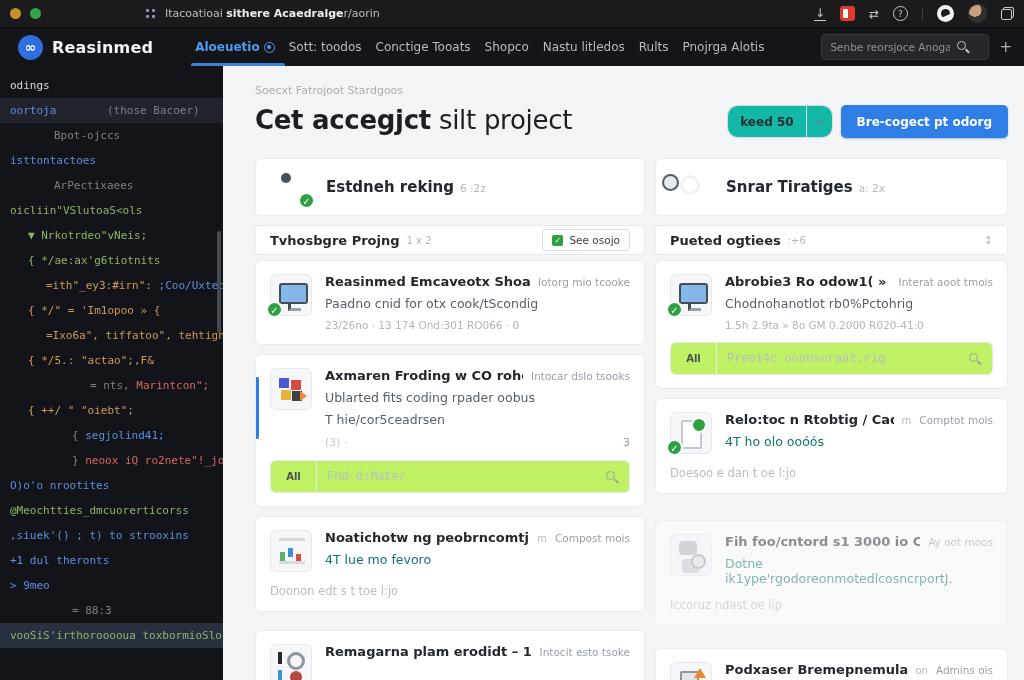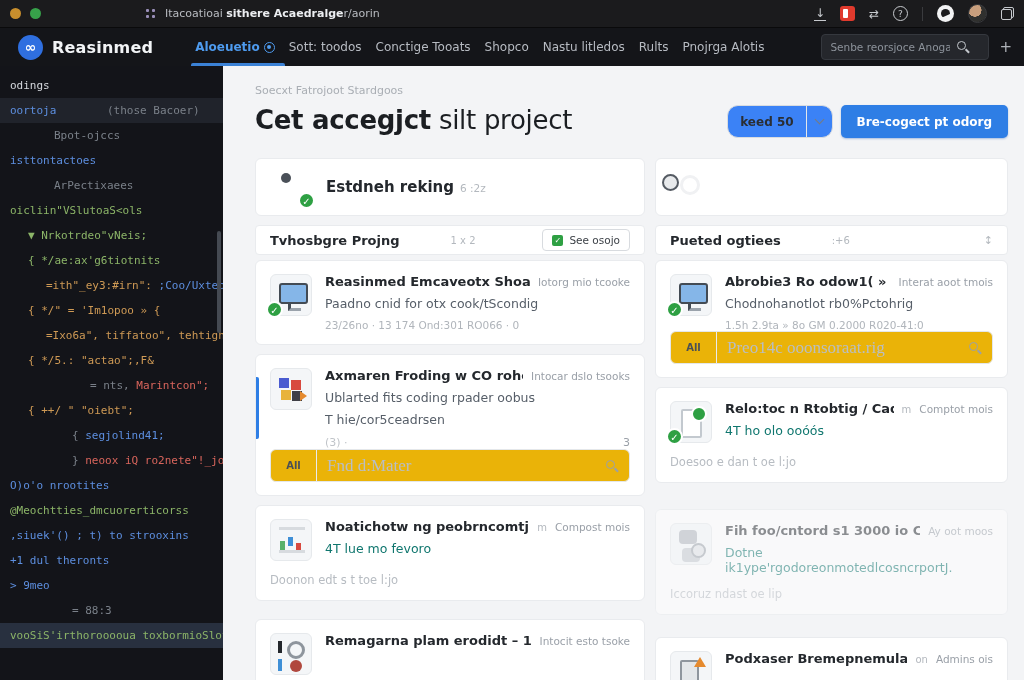--- a/index.html
+++ b/index.html
@@ -64,21 +64,21 @@
   .sb-scroll{position:absolute;top:165px;right:2px;width:4px;height:102px;border-radius:2px;background:#454a52;}
 
   
   .main{position:absolute;top:66px;left:223px;right:0;bottom:0;background:#f3f4f6;overflow:hidden;}
   .page-head{padding:18px 16px 0 32px;}
   .breadcrumb{font-size:11px;color:#a9aeb4;margin-bottom:8px;}
   .head-row{display:flex;align-items:flex-start;gap:40px;}
   .h1{font-size:26px;color:#1b1e22;font-weight:400;letter-spacing:-.3px;}
   .h1 b{font-weight:700;}
   .head-actions{margin-left:auto;display:flex;gap:8px;align-items:center;}
-  .btn-split{display:flex;background:#3b82f6;border:1px solid #d9dce0;border-radius:11px;height:33px;overflow:hidden;}
+  .btn-split{display:flex;background:#14b8a6;border:1px solid #d9dce0;border-radius:11px;height:33px;overflow:hidden;}
   .btn-split .lab{padding:0 12px;display:flex;align-items:center;font-size:12px;font-weight:700;color:#2a2e33;}
   .btn-split .car{width:26px;display:flex;align-items:center;justify-content:center;border-left:1px solid #e4e7ea;}
   .chev{width:7px;height:7px;border-right:1.6px solid #767b82;border-bottom:1.6px solid #767b82;transform:rotate(45deg);margin-top:-4px;}
   .btn-primary{height:33px;background:#2e7ee5;border:none;border-radius:5px;color:#fff;font-size:12px;font-weight:600;padding:0 16px;font-family:inherit;box-shadow:0 1px 2px rgba(30,90,180,.35);}
 
   .columns{display:flex;gap:10px;padding:20px 16px 0 32px;align-items:flex-start;}
   .col-l{width:390px;flex:none;}
   .col-r{width:353px;flex:none;}
   .card{background:#fff;border:1px solid #e9ebee;border-radius:6px;position:relative;}
 
@@ -88,21 +88,21 @@
   .hc-blob.person::before{content:"";position:absolute;left:9px;top:6px;width:10px;height:10px;border-radius:50%;background:#4a5058;}
   .hc-blob.gear{border-radius:50%;background:#2d3238;}
   .hc-blob.gear::before{content:"";position:absolute;left:8px;top:8px;width:14px;height:14px;border:3px solid #f0f1f3;border-radius:50%;}
   .hc-blob.gear::after{content:"";position:absolute;right:-7px;top:7px;width:13px;height:13px;border:2px solid #555b63;border-radius:50%;background:#e8eaec;}
   .hc-title{font-size:15px;font-weight:700;color:#24282d;}
   .hc-meta{font-size:10.5px;color:#b3b8be;margin-left:6px;font-weight:400;}
   .badge{position:absolute;width:17px;height:17px;border-radius:50%;background:#2ea043;color:#fff;font-size:10px;line-height:15px;text-align:center;border:2px solid #fff;}
   .badge.br{right:-3px;bottom:-2px;}
   .badge.bl{left:-5px;bottom:-3px;}
 
-  .section-row{display:flex;align-items:center;padding:0 14px;height:30px;margin-bottom:5px;border-radius:4px;gap:44px;}
+  .section-row{display:flex;align-items:center;padding:0 14px;height:30px;margin-bottom:5px;border-radius:4px;}
   .sec-title{font-size:13px;font-weight:700;color:#24282d;}
   .sec-meta{font-size:10px;color:#b3b8be;margin-left:7px;}
   .sec-btn{margin-left:auto;display:flex;align-items:center;gap:6px;border:1px solid #d8dbdf;border-radius:4px;background:#fff;height:22px;padding:0 9px;font-size:10.5px;color:#3a3f45;font-family:inherit;}
   .mini-green{width:11px;height:11px;border-radius:2px;background:#2ea043;color:#fff;font-size:8px;line-height:11px;text-align:center;}
   .sort-glyph{margin-left:auto;color:#b3b8be;font-size:11px;}
 
   .item{padding:13px 14px;margin-bottom:9px;}
   .item-row{display:flex;gap:13px;}
   .thumb{width:42px;height:42px;flex:none;background:#f4f6f8;border:1px solid #e6e9ec;border-radius:6px;position:relative;}
   .monitor::before{content:"";position:absolute;left:8px;top:8px;width:25px;height:17px;background:#85b6e8;border:2.5px solid #434b54;border-radius:3px;}
@@ -124,23 +124,23 @@
   .item-title{font-size:13px;font-weight:700;color:#24282d;white-space:nowrap;overflow:hidden;}
   .item-suffix{font-size:10px;color:#b3b8be;}
   .item-action{margin-left:auto;font-size:10.5px;color:#9aa0a8;white-space:nowrap;flex:none;}
   .item-sub{font-size:12.5px;color:#565e68;margin-top:7px;}
   .item-sub.lite{color:#0f766e;}
   .item-meta{font-size:10.5px;color:#b0b5bb;margin-top:8px;}
   .item-line3{font-size:11px;color:#c0c4c9;margin-top:9px;display:flex;}
   .item-count{margin-left:auto;color:#9aa0a8;}
   .accent-bar{position:absolute;left:0;top:22px;width:3px;height:62px;background:#2e7ee5;border-radius:0 2px 2px 0;}
 
-  .filter-bar{display:flex;align-items:center;border:1px solid #e4e7ea;border-radius:6px;height:33px;background:#eab308;overflow:hidden;}
+  .filter-bar{display:flex;align-items:center;border:1px solid #e4e7ea;border-radius:6px;height:33px;margin-top:11px;background:#bef264;overflow:hidden;}
   .filter-tab{width:46px;flex:none;display:flex;align-items:center;justify-content:center;font-size:10px;font-weight:700;color:#4a5056;border-right:1px solid #e9ebee;height:100%;}
-  .filter-bar input{flex:1;border:none;outline:none;background:transparent;font-size:17px;color:#3a3f45;padding:0 10px;font-family:Liberation Serif, serif;min-width:0;}
+  .filter-bar input{flex:1;border:none;outline:none;background:transparent;font-size:12px;color:#3a3f45;padding:0 10px;font-family:Liberation Mono, monospace;min-width:0;}
   .filter-bar input::placeholder{color:#b9bec4;}
   .mag{position:relative;width:14px;height:14px;flex:none;margin-right:10px;color:#9aa0a8;}
   .mag::before{content:"";position:absolute;left:1px;top:1px;width:7px;height:7px;border:1.6px solid currentColor;border-radius:50%;}
   .mag::after{content:"";position:absolute;left:9px;top:10px;width:5px;height:1.6px;background:currentColor;transform:rotate(45deg);}
   .mag.dark{color:#c3c7cc;}
 
   .card-footer{font-size:11.5px;color:#b7bcc2;margin-top:12px;}
   .gray-divider{font-size:11px;color:#a8adb3;padding:7px 2px 8px;}
   .faded{opacity:.5;}
 </style>
@@ -340,20 +340,21 @@
           </div>
         </div>
       </div>
 
       <div class="col-r">
 
         <div class="card head-card">
           <span class="hc-icon">
             <span class="hc-blob gear"></span>
           </span>
+          <span class="hc-title"><span>Snrar Tiratiges</span><span class="hc-meta">a: 2x</span></span>
         </div>
 
         <div class="card section-row">
           <span class="sec-title">Pueted ogtiees</span>
           <span class="sec-meta">:+6</span>
           <span class="sort-glyph">↕</span>
         </div>
 
         <div class="card item">
           <div class="item-row">

